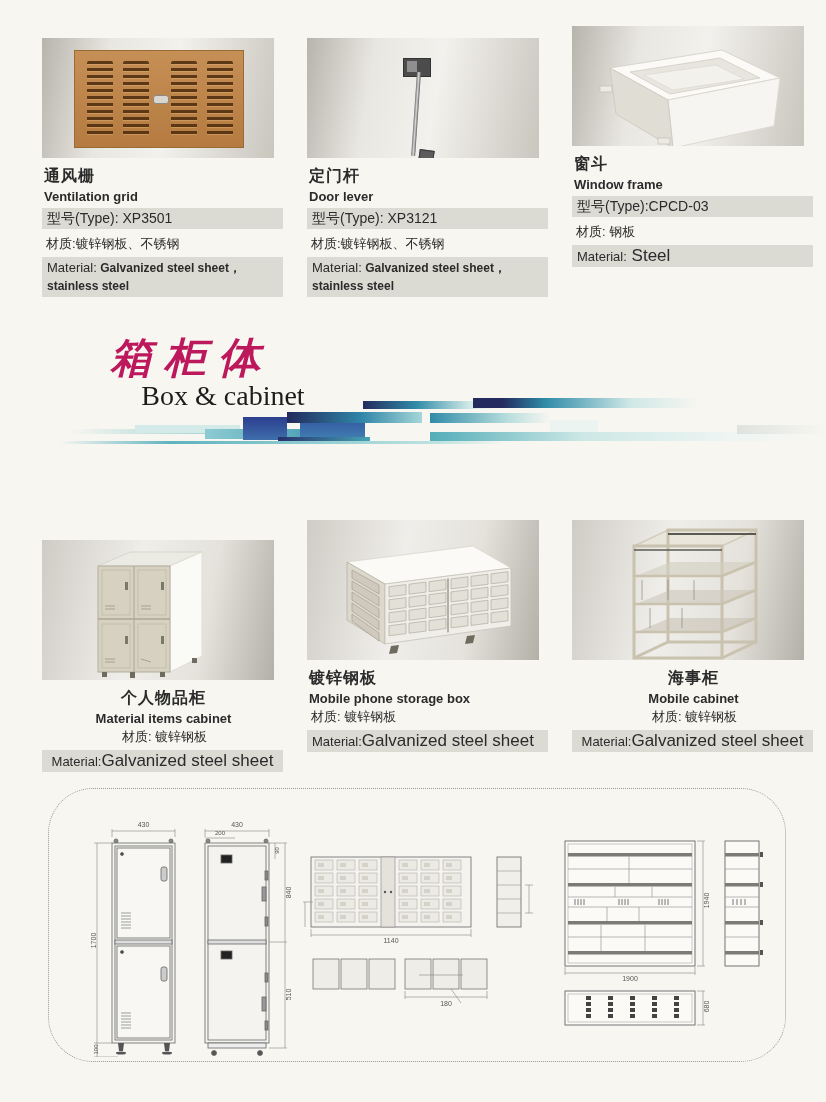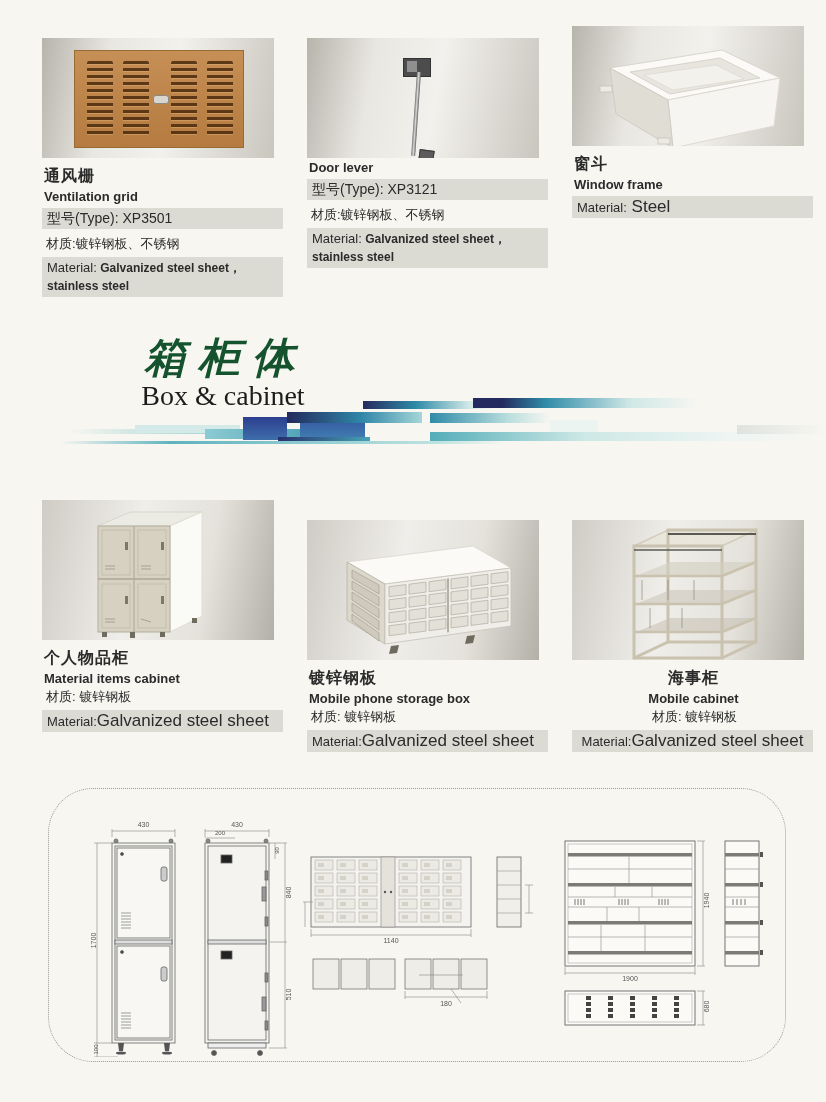--- a/index.html
+++ b/index.html
@@ -14,23 +14,23 @@
   .img-top{height:120px;background:linear-gradient(100deg,#b7b4ac 0%,#e9e7e1 28%,#f3f1ed 55%,#c9c6be 100%);}
   .img-mid{height:140px;background:linear-gradient(100deg,#cfccc5 0%,#f0eeea 40%,#e4e2db 70%,#b3b0a8 100%);}
   .name-cn{font-size:16px;font-weight:bold;margin:8px 0 2px 2px;letter-spacing:1px;}
   .name-en{font-size:13px;font-weight:bold;margin:2px 0 2px 2px;}
   .bar{background:#dbdad3;padding:2px 5px;margin-top:4px;font-size:14px;line-height:17px;}
   .mat-cn{font-size:13px;margin:6px 0 0 4px;}
   .mat-en .mat-label{font-size:13px;margin-top:20px;}
   .mat-en .mat-val{font-size:17px;}
   .mat-en .small-val{font-size:12px;font-weight:bold;}
   
-  .sec-cn{position:absolute;left:110px;top:330px;width:230px;text-align:center;
+  .sec-cn{position:absolute;left:110px;top:330px;width:230px;text-align:left;
     font-family:"DejaVu Serif","Liberation Serif",serif;font-style:italic;font-weight:bold;
-    font-size:42px;letter-spacing:12px;color:#14532d;}
+    font-size:42px;letter-spacing:12px;color:#be185d;}
   .sec-en{position:absolute;left:108px;top:380px;width:230px;text-align:center;
     font-family:"Liberation Serif","DejaVu Serif",serif;font-size:28px;color:#1c1c1c;}
   .stripes{position:absolute;left:0;top:0;width:826px;height:1102px;pointer-events:none;}
   .st{position:absolute;}
   
   .draw-box{position:absolute;left:48px;top:788px;width:736px;height:272px;
     border:1.5px dotted #9a9a9a;border-radius:45px;}
   .draw{position:absolute;}
   .dim{position:absolute;font-size:7px;color:#555;line-height:7px;text-align:center;}
   .vdim{transform:rotate(-90deg);transform-origin:center center;}
@@ -68,40 +68,43 @@
   <div class="bar mat-en"><span class="mat-label">Material:</span><span class="mat-val small-val"> Galvanized steel sheet，stainless steel</span></div>
 </div>
 
 <div class="card" style="left:307px;top:38px;">
   <div class="prod-img img-top">
     <div class="lever-bracket"></div>
     <div class="lever-plate"></div>
     <div class="lever-rod"></div>
     <div class="lever-foot"></div>
   </div>
+  <div class="name-cn">定门杆</div>
   <div class="name-en">Door lever</div>
   <div class="bar">型号(Type): XP3121</div>
   <div class="mat-cn">材质:镀锌钢板、不锈钢</div>
   <div class="bar mat-en"><span class="mat-label">Material:</span><span class="mat-val small-val"> Galvanized steel sheet，stainless steel</span></div>
 </div>
 
 <div class="card" style="left:572px;top:26px;">
   <div class="prod-img img-top">
     <svg width="232" height="120" viewBox="0 0 232 120">
       <polygon points="38,42 150,24 208,52 96,74" fill="#fbfaf7" stroke="#d8d5cd" stroke-width="1"></polygon>
       <polygon points="58,46 148,32 188,52 98,68" fill="#e7e5de" stroke="#cfccc4" stroke-width="0.8"></polygon>
       <polygon points="72,49 144,39 172,53 101,64" fill="#f2f1ec" stroke="#d8d5cd" stroke-width="0.6"></polygon>
       <polygon points="96,74 208,52 202,100 101,122" fill="#f6f5f1" stroke="#ddd9d1" stroke-width="1"></polygon>
       <polygon points="38,42 96,74 101,122 44,88" fill="#e0ddd5" stroke="#cfccc4" stroke-width="1"></polygon>
       <rect x="28" y="60" width="12" height="6" fill="#eceae3" stroke="#c5c2ba" stroke-width="0.8"></rect>
       <rect x="86" y="112" width="12" height="6" fill="#eceae3" stroke="#c5c2ba" stroke-width="0.8"></rect>
     </svg>
   </div>
   <div class="name-cn">窗斗</div>
   <div class="name-en">Window frame</div>
+  <div class="bar">型号(Type):CPCD-03</div>
+  <div class="mat-cn">材质: 钢板</div>
   <div class="bar mat-en"><span class="mat-label">Material:</span><span class="mat-val"> Steel</span></div>
 </div>
 
 <div class="sec-cn">箱柜体</div>
 <div class="sec-en">Box &amp; cabinet</div>
 
 <div class="stripes">
   <div class="st" style="left:70px;top:429px;width:150px;height:5px;background:linear-gradient(90deg,rgba(176,220,218,0),#9fd2cf);"></div>
   <div class="st" style="left:135px;top:425px;width:105px;height:8px;background:#d4eae8;"></div>
   <div class="st" style="left:205px;top:429px;width:160px;height:10px;background:linear-gradient(90deg,#8ccbd2,#2f8ba8);"></div>
@@ -111,21 +114,21 @@
   <div class="st" style="left:278px;top:437px;width:92px;height:6px;background:linear-gradient(90deg,#27306b,#44a3b5);"></div>
   <div class="st" style="left:363px;top:401px;width:132px;height:8px;background:linear-gradient(90deg,#242b5e,#2f8ba8 40%,#cfe8e6 80%,rgba(255,255,255,0));"></div>
   <div class="st" style="left:473px;top:398px;width:225px;height:10px;background:linear-gradient(90deg,#242b5e 0,#242b5e 13%,#2f8ba8 32%,#cfe8e6 70%,rgba(255,255,255,0));"></div>
   <div class="st" style="left:430px;top:413px;width:120px;height:10px;background:linear-gradient(90deg,#2f8ba8,#b9dedd 65%,rgba(255,255,255,0));"></div>
   <div class="st" style="left:550px;top:420px;width:48px;height:13px;background:#ecf4f2;"></div>
   <div class="st" style="left:430px;top:432px;width:385px;height:9px;background:linear-gradient(90deg,#53adb9,#cde8e5 40%,#eef5f3 78%,rgba(238,245,243,0));"></div>
   <div class="st" style="left:737px;top:425px;width:88px;height:9px;background:linear-gradient(90deg,#dfe3e0,rgba(223,227,224,0));"></div>
   <div class="st" style="left:60px;top:441px;width:445px;height:3px;background:linear-gradient(90deg,rgba(95,179,191,0),#5fb3bf 25%,#bfe3e0 85%,rgba(255,255,255,0));"></div>
 </div>
 
-<div class="card" style="left:42px;top:500px;">
+<div class="card" style="left:42px;top:540px;text-align:center;">
   <div class="prod-img img-mid">
     <svg width="232" height="140" viewBox="0 0 232 140">
       <polygon points="56,26 88,12 160,12 128,26" fill="#ecebe3" stroke="#d2cfc6" stroke-width="0.8"></polygon>
       <polygon points="128,26 160,12 160,116 128,132" fill="#fafaf7" stroke="#ddd9d1" stroke-width="0.8"></polygon>
       <rect x="56" y="26" width="72" height="106" fill="#d6d1c1" stroke="#b2ad9d" stroke-width="1"></rect>
       <line x1="92" y1="26" x2="92" y2="132" stroke="#aba694" stroke-width="1"></line>
       <line x1="56" y1="79" x2="128" y2="79" stroke="#aba694" stroke-width="1.5"></line>
       <rect x="60" y="30" width="28" height="45" fill="none" stroke="#bcb7a6" stroke-width="0.7"></rect>
       <rect x="96" y="30" width="28" height="45" fill="none" stroke="#bcb7a6" stroke-width="0.7"></rect>
       <rect x="60" y="84" width="28" height="44" fill="none" stroke="#bcb7a6" stroke-width="0.7"></rect>

